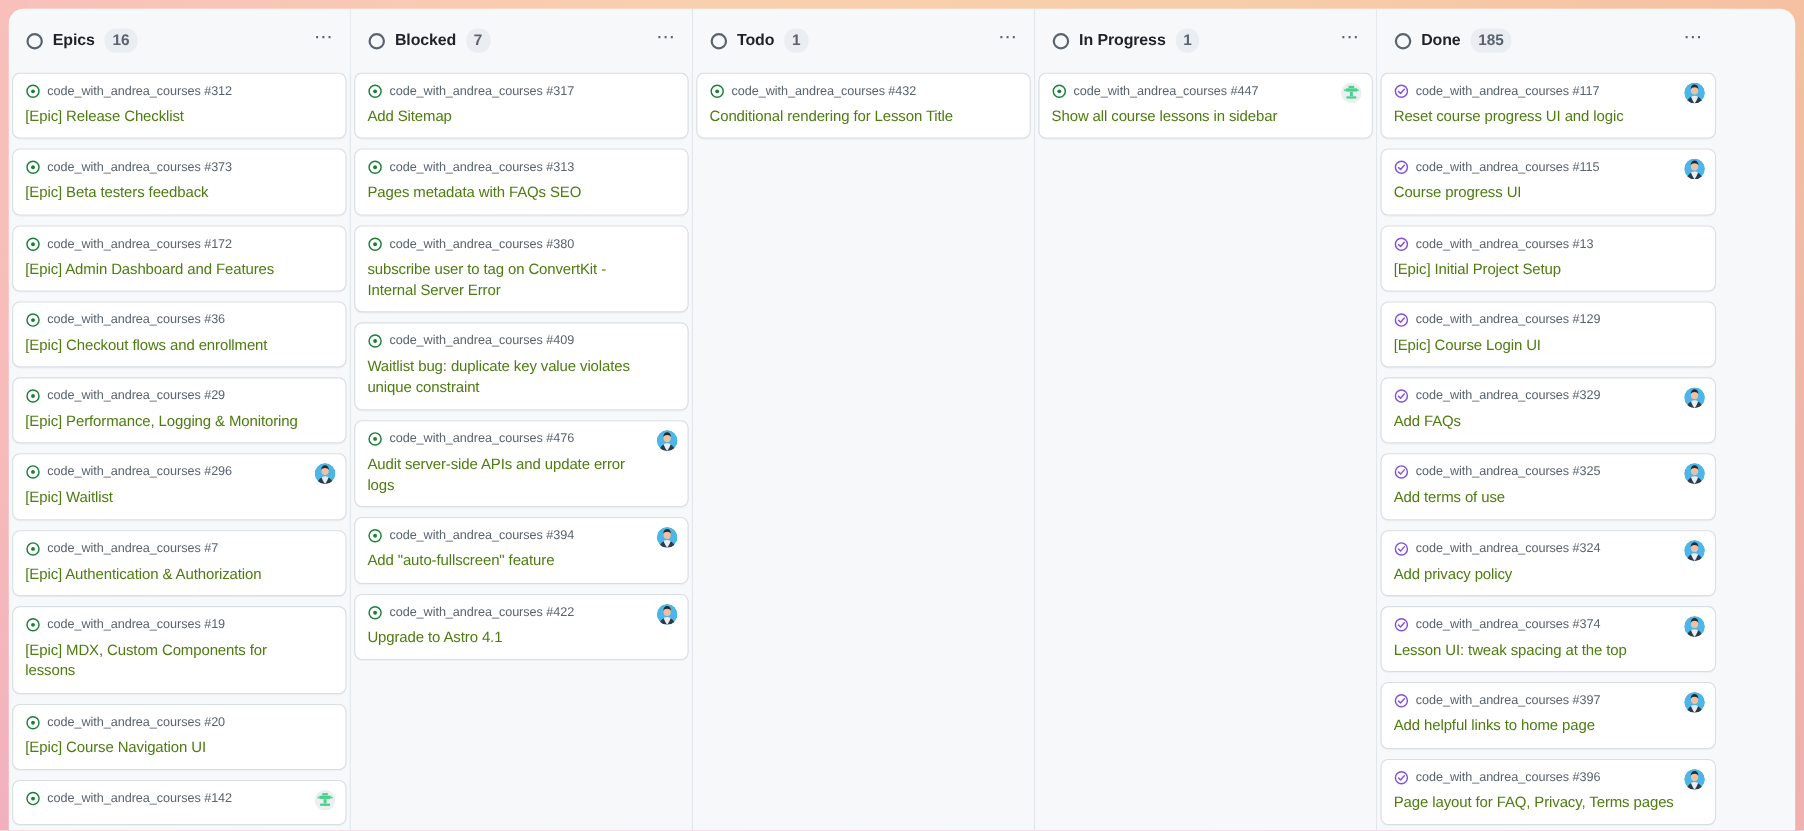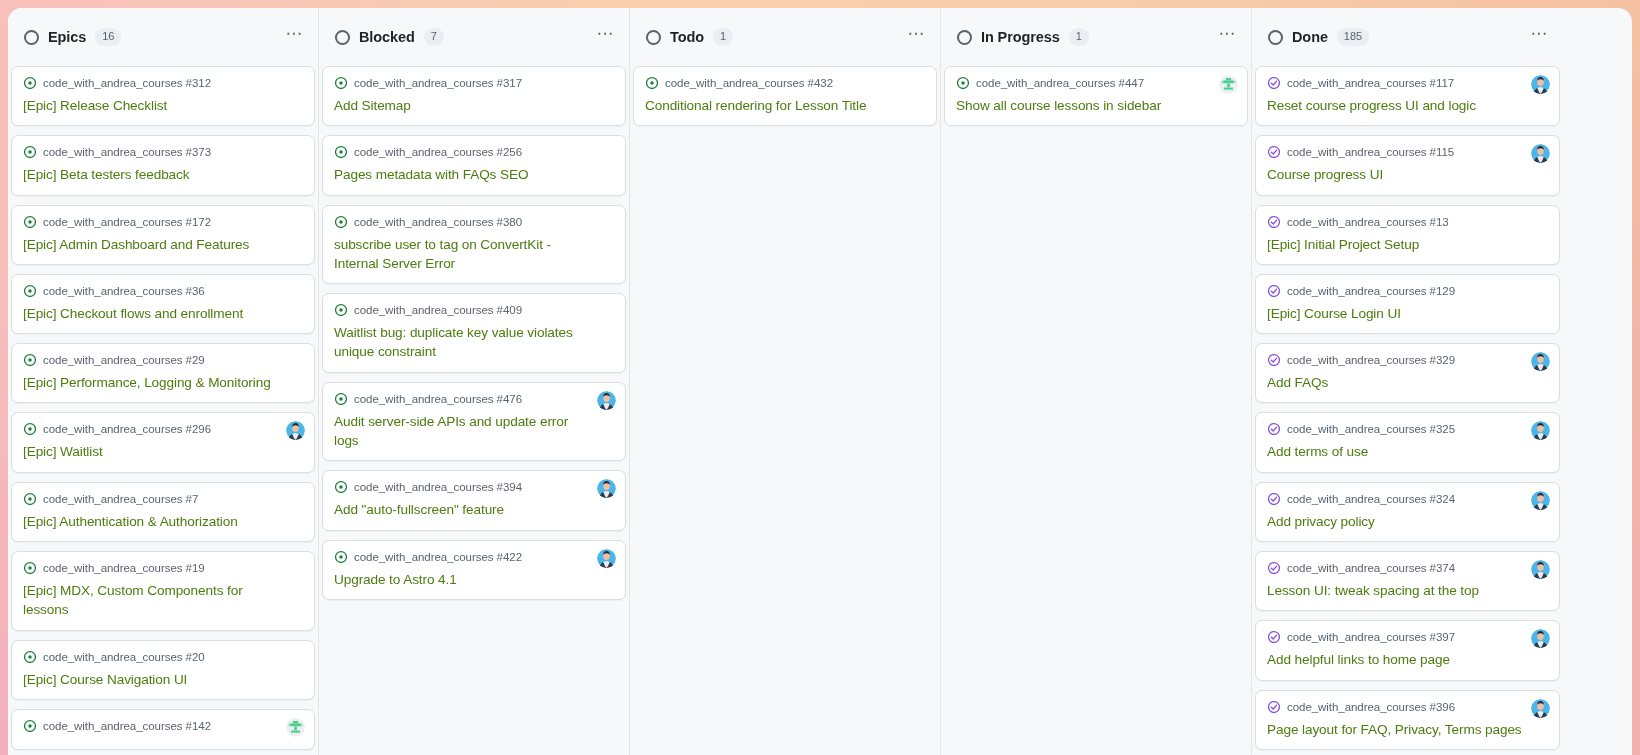--- a/index.html
+++ b/index.html
@@ -83,27 +83,27 @@
   .col-title {
     font-size: 14.5px;
     font-weight: bold;
     color: #1f2328;
     letter-spacing: -0.1px;
     white-space: nowrap;
   }
 
   .col-count {
     margin-left: 9px;
-    font-size: 11px;
+    font-size: 14px;
     color: #59636e;
     background: #eaeef2;
     border-radius: 10px;
     padding: 2px 7px 2px 7px;
     line-height: 1.25;
-    font-weight: normal;
+    font-weight: bold;
   }
 
   .col-menu {
     margin-left: auto;
     color: #59636e;
     font-size: 17px;
     letter-spacing: 1.5px;
     line-height: 6px;
     padding-bottom: 7px;
     cursor: pointer;
@@ -312,21 +312,21 @@
             <span class="repo-ref">code_with_andrea_courses #317</span>
           </div>
           <div class="card-title">Add Sitemap</div>
         </div>
         <div class="card">
           <div class="card-meta">
             <svg class="issue-icon" viewBox="0 0 16 16">
               <circle cx="8" cy="8" r="6.25" fill="none" stroke="#1a7f37" stroke-width="1.5"></circle>
               <circle cx="8" cy="8" r="2" fill="#1a7f37"></circle>
             </svg>
-            <span class="repo-ref">code_with_andrea_courses #256</span>
+            <span class="repo-ref">code_with_andrea_courses #313</span>
           </div>
           <div class="card-title">Pages metadata with FAQs SEO</div>
         </div>
         <div class="card">
           <div class="card-meta">
             <svg class="issue-icon" viewBox="0 0 16 16">
               <circle cx="8" cy="8" r="6.25" fill="none" stroke="#1a7f37" stroke-width="1.5"></circle>
               <circle cx="8" cy="8" r="2" fill="#1a7f37"></circle>
             </svg>
             <span class="repo-ref">code_with_andrea_courses #380</span>

